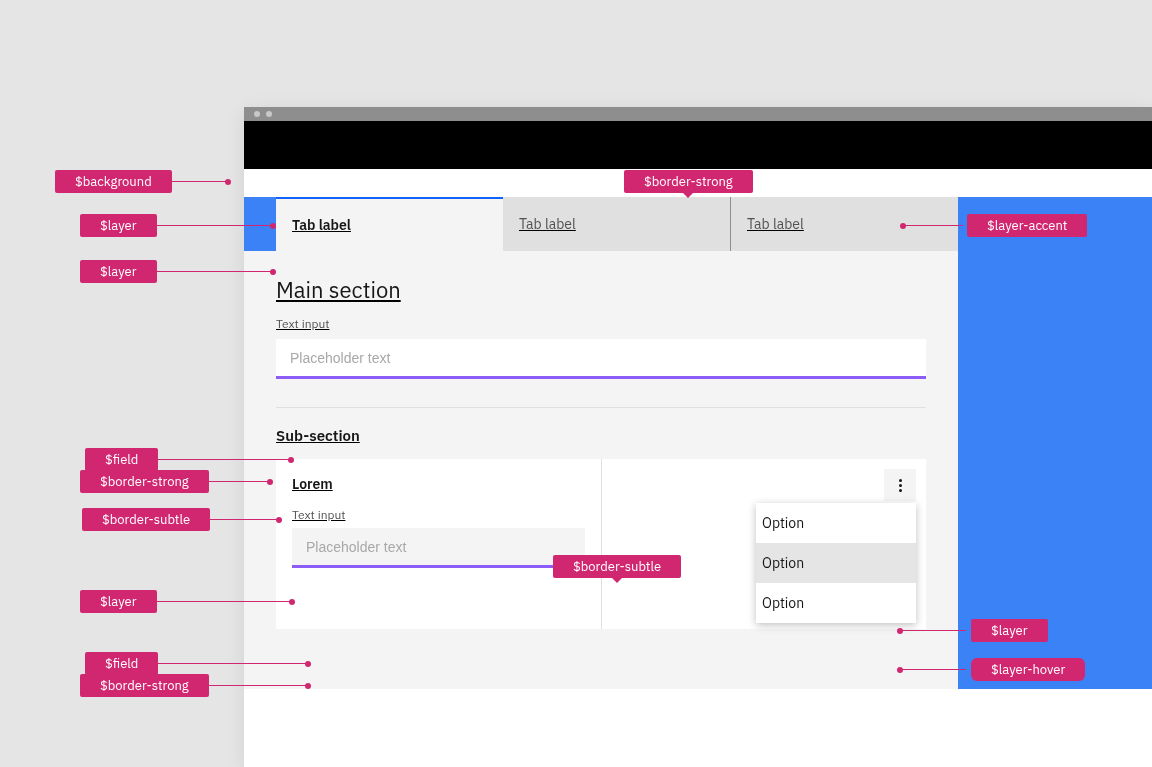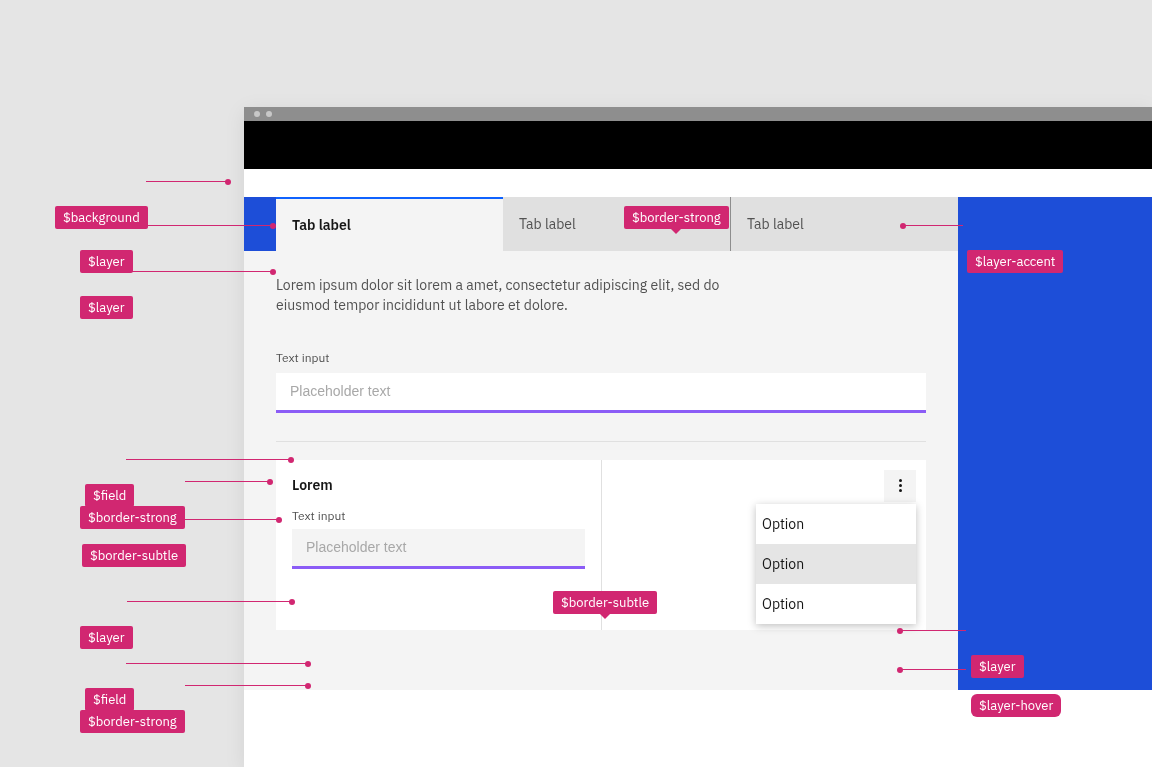--- a/index.html
+++ b/index.html
@@ -20,21 +20,21 @@
     height: 14px;
     background: #8e8e8e;
     display: flex;
     align-items: center;
     padding-left: 10px;
     gap: 6px;
   }
   .tl-dot { width: 6px; height: 6px; border-radius: 50%; background: #c8c8c8; }
   .blackbar { height: 48px; background: #000; }
 
-  .page { background: #1d4ed8; position: relative; }
+  .page { background: #3b82f6; position: relative; text-decoration: underline; }
 
   
   .tabs {
     display: flex;
     margin-top: 28px;
     margin-left: 32px;
     width: 682px;
     height: 54px;
     position: relative;
   }
@@ -168,25 +168,24 @@
   }
   .menu-item.hover { background: #e5e5e5; }
 
   
   .tag {
     position: absolute;
     background: #d12771;
     color: #fff;
     font-size: 13px;
     line-height: 1;
-    padding: 5px 8px;
+    padding: 5px 20px;
     border-radius: 2px;
     white-space: nowrap;
     z-index: 50;
-    margin-top: 36px;
   }
   .tag.caret-down::after {
     content: "";
     position: absolute;
     left: 50%;
     bottom: -5px;
     margin-left: -5px;
     border: 5px solid transparent;
     border-top-color: #d12771;
     border-bottom: none;
@@ -268,27 +267,28 @@
       <div class="tab">
           <span>Tab label</span>
         </div>
       <div class="tab-sep"></div>
       <div class="tab">
           <span>Tab label</span>
         </div>
     </div>
 
     <div class="panel">
-      <p class="body">Lorem ipsum dolor sit lorem a amet, consectetur adipiscing elit, sed do eiusmod tempor incididunt ut labore et dolore.</p>
+      <h2>Main section</h2>
 
       <label class="field-label">Text input</label>
       <input class="text-input" type="text" placeholder="Placeholder text" style="">
 
       <hr class="subtle">
 
+      <div class="sub-title">Sub-section</div>
 
       <div class="tiles">
         <div class="tile">
           <div class="tile-title">Lorem</div>
           <label class="field-label">Text input</label>
           <input class="text-input nested" type="text" placeholder="Placeholder text" style="">
         </div>
         <div class="tile">
           <div class="overflow-btn">
             <div class="dots">

